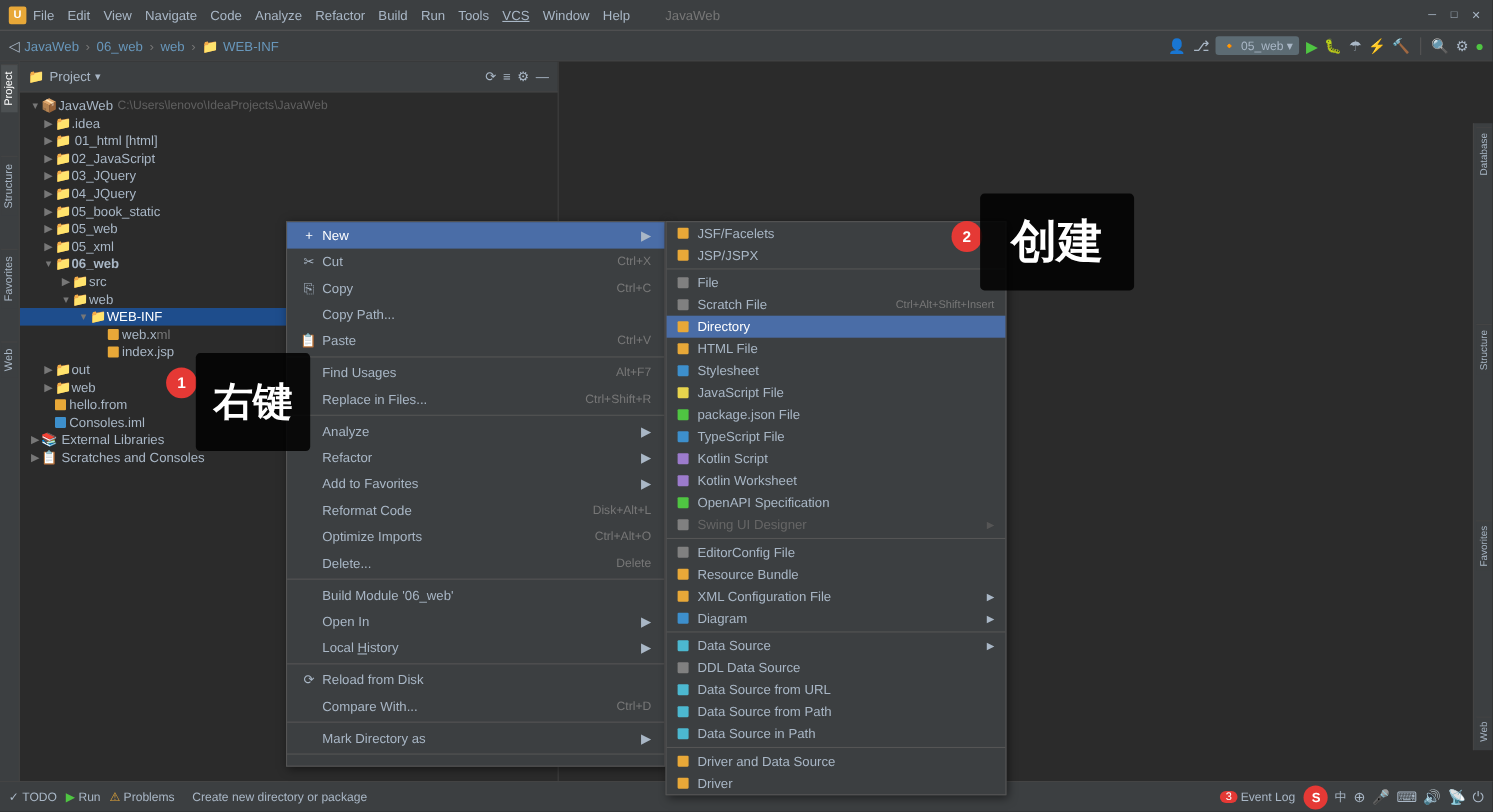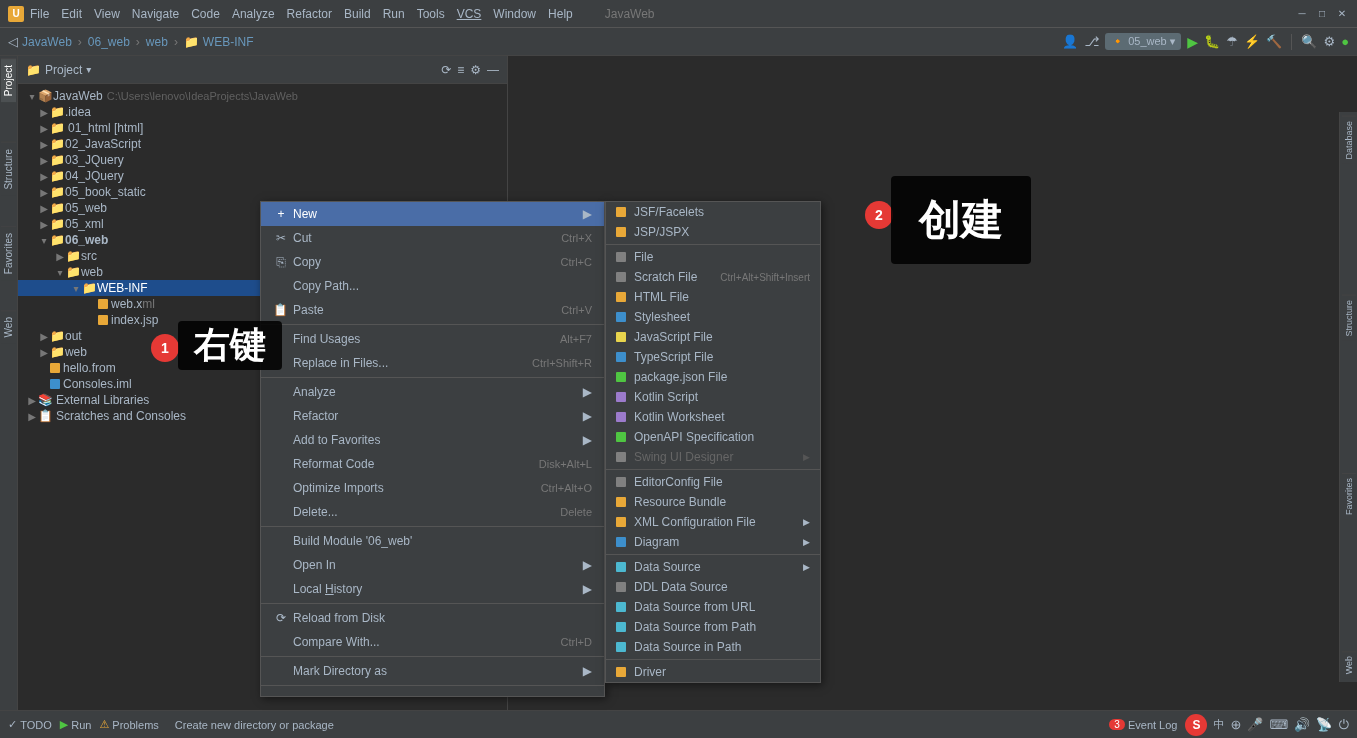--- a/index.html
+++ b/index.html
@@ -613,59 +613,63 @@
       </div>
       <div class="ctx-separator"></div>
       <div class="ctx-item">
         
         
         
       </div>
 
     </div>
 
-    <div id="new-submenu" style="position:absolute;left:97px;top:145px;width:216px;background:#3c3f41;border:1px solid #555;box-shadow:2px 2px 8px rgba(0,0,0,0.5);z-index:101;font-size:12px;">
+    <div id="new-submenu" style="position:absolute;left:97px;top:145px;width:310px;background:#3c3f41;border:1px solid #555;box-shadow:2px 2px 8px rgba(0,0,0,0.5);z-index:101;font-size:12px;">
       <div class="submenu-item">
         <span class="sq sq-orange"></span>
         <span>JSF/Facelets</span>
       </div>
       <div class="submenu-item">
         <span class="sq sq-orange"></span>
         <span>JSP/JSPX</span>
       </div>
       <div class="sub-separator"></div>
       <div class="submenu-item">
         <span class="sq sq-gray"></span>
         <span>File</span>
       </div>
       <div class="submenu-item">
         <span class="sq sq-gray"></span>
         <span>Scratch File</span>
         <span style="margin-left:auto;font-size:10px;color:#777">Ctrl+Alt+Shift+Insert</span>
       </div>
 
+      <div class="submenu-item active">
+        <span class="sq sq-orange"></span>
+        <span>Directory</span>
+      </div>
       <div class="submenu-item">
         <span class="sq sq-orange"></span>
         <span>HTML File</span>
       </div>
       <div class="submenu-item">
         <span class="sq sq-blue"></span>
         <span>Stylesheet</span>
       </div>
       <div class="submenu-item">
         <span class="sq sq-yellow"></span>
         <span>JavaScript File</span>
       </div>
       <div class="submenu-item">
+        <span class="sq sq-green"></span>
+        <span>package.json File</span>
+      </div>
+      <div class="submenu-item">
         <span class="sq sq-blue"></span>
         <span>TypeScript File</span>
-      </div>
-      <div class="submenu-item">
-        <span class="sq sq-green"></span>
-        <span>package.json File</span>
       </div>
       <div class="submenu-item">
         <span class="sq sq-purple"></span>
         <span>Kotlin Script</span>
       </div>
       <div class="submenu-item">
         <span class="sq sq-purple"></span>
         <span>Kotlin Worksheet</span>
       </div>
       <div class="submenu-item">
@@ -715,29 +719,33 @@
         <span class="sq sq-cyan"></span>
         <span>Data Source from Path</span>
       </div>
       <div class="submenu-item">
         <span class="sq sq-cyan"></span>
         <span>Data Source in Path</span>
       </div>
       <div class="sub-separator"></div>
       <div class="submenu-item">
         <span class="sq sq-orange"></span>
+        <span>Driver and Data Source</span>
+      </div>
+      <div class="submenu-item">
+        <span class="sq sq-orange"></span>
         <span>Driver</span>
       </div>
     </div>
 
     <div class="circle-annotation" style="left:-357px;top:278px">
       <span>1</span>
     </div>
 
-    <div class="annotation-box" style="left:-330px;top:265px;padding:0 16px">
+    <div class="annotation-box" style="left:-330px;top:265px;padding:20px 16px">
       <span class="zh-text">右键</span>
     </div>
 
     <div class="circle-annotation" style="left:357px;top:145px">
       <span>2</span>
     </div>
 
     <div class="annotation-box" style="left:383px;top:120px;padding:16px 28px">
       <span class="zh-text" style="font-size:42px">创建</span>
     </div>

